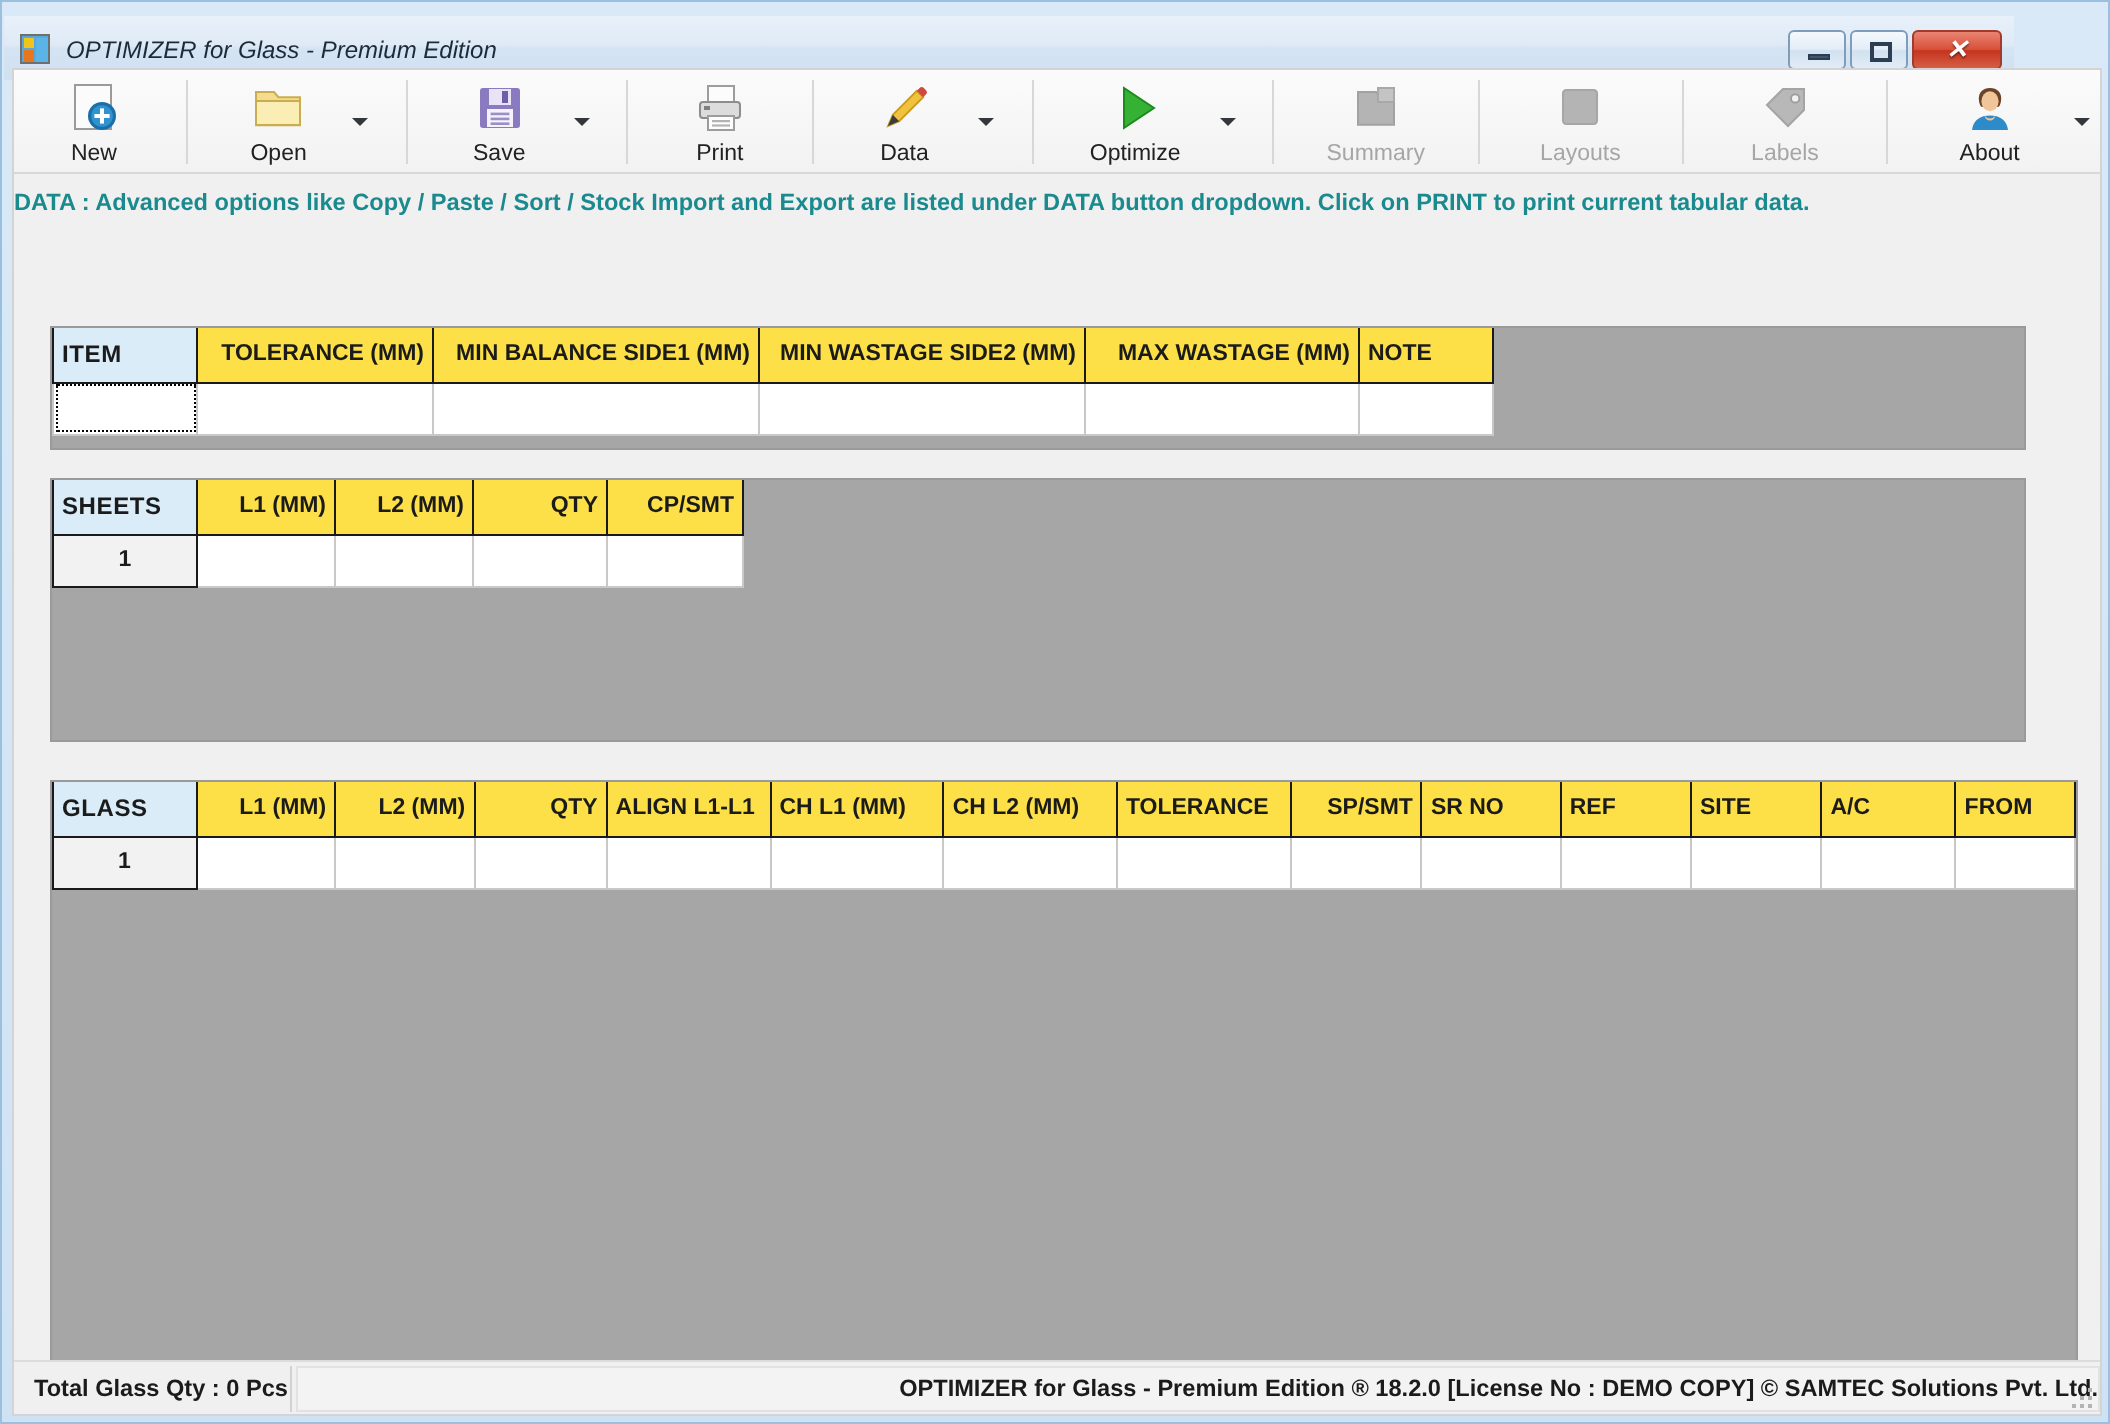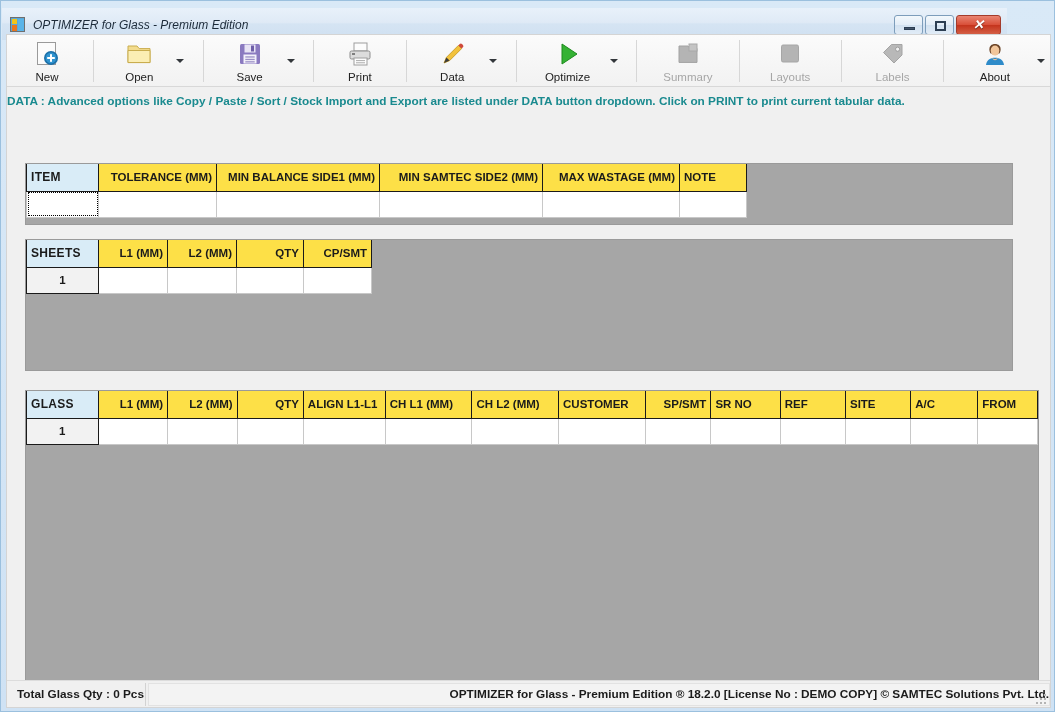--- a/index.html
+++ b/index.html
@@ -539,21 +539,21 @@
         <div class="banner-text">DATA : Advanced options like Copy / Paste / Sort / Stock Import and Export are listed under DATA button dropdown. Click on PRINT to print current tabular data.</div>
       </div>
 
       <div class="grid-wrap" id="item-grid">
         <table class="grid">
           <thead>
             <tr>
               <th class="first corner" style="width:72px">ITEM</th>
               <th class="r" style="width:118px">TOLERANCE (MM)</th>
               <th class="r" style="width:163px">MIN BALANCE SIDE1 (MM)</th>
-              <th class="r" style="width:163px">MIN SAMTEC SIDE2 (MM)</th>
+              <th class="r" style="width:163px">MIN WASTAGE SIDE2 (MM)</th>
               <th class="r" style="width:137px">MAX WASTAGE (MM)</th>
               <th class="l" style="width:67px">NOTE</th>
             </tr>
           </thead>
           <tbody>
             <tr>
               <td class="first focus-cell"></td>
               <td></td>
               <td></td>
               <td></td>
@@ -591,21 +591,21 @@
         <table class="grid">
           <thead>
             <tr>
               <th class="first corner" style="width:72px">GLASS</th>
               <th class="r" style="width:70px">L1 (MM)</th>
               <th class="r" style="width:70px">L2 (MM)</th>
               <th class="r" style="width:67px">QTY</th>
               <th class="l" style="width:82px">ALIGN L1-L1</th>
               <th class="l" style="width:87px">CH L1 (MM)</th>
               <th class="l" style="width:87px">CH L2 (MM)</th>
-              <th class="l" style="width:87px">CUSTOMER</th>
+              <th class="l" style="width:87px">TOLERANCE</th>
               <th class="r" style="width:66px">SP/SMT</th>
               <th class="l" style="width:70px">SR NO</th>
               <th class="l" style="width:66px">REF</th>
               <th class="l" style="width:66px">SITE</th>
               <th class="l" style="width:68px">A/C</th>
               <th class="l" style="width:60px">FROM</th>
             </tr>
           </thead>
           <tbody>
             <tr>

